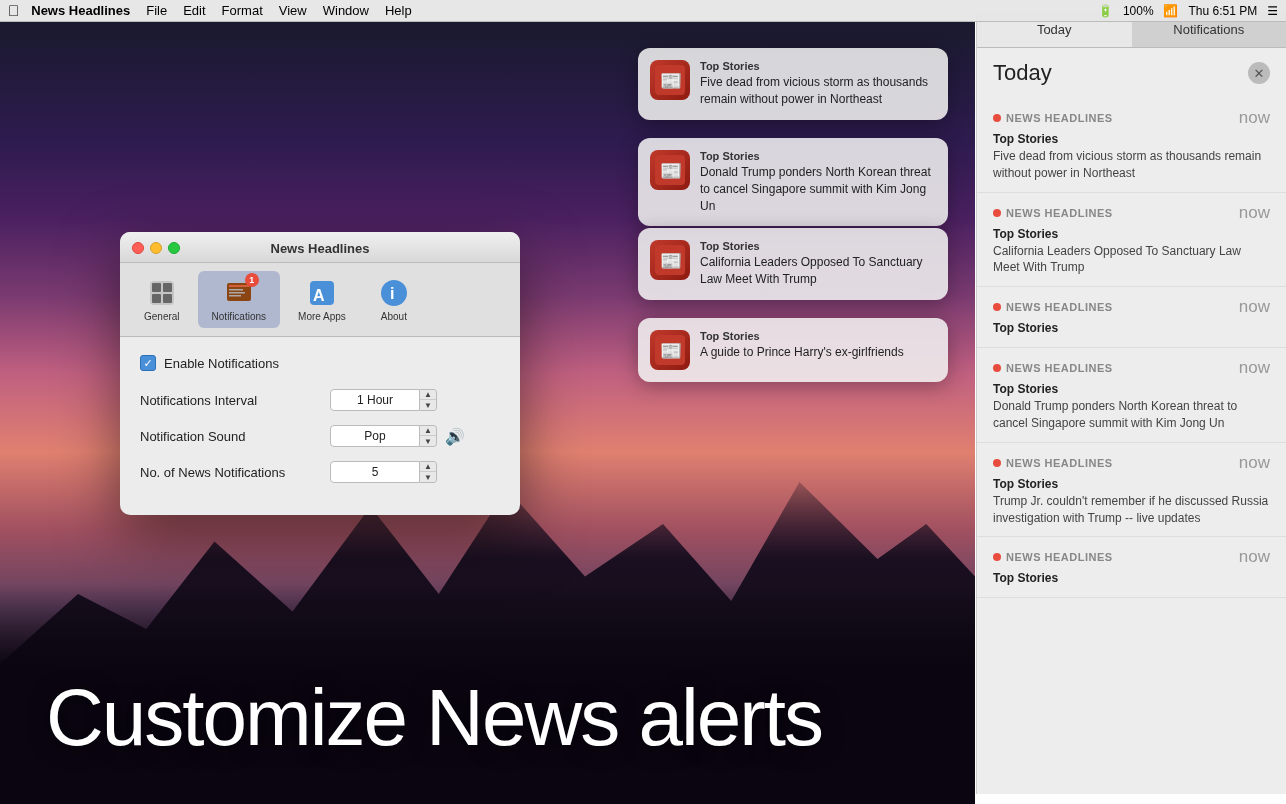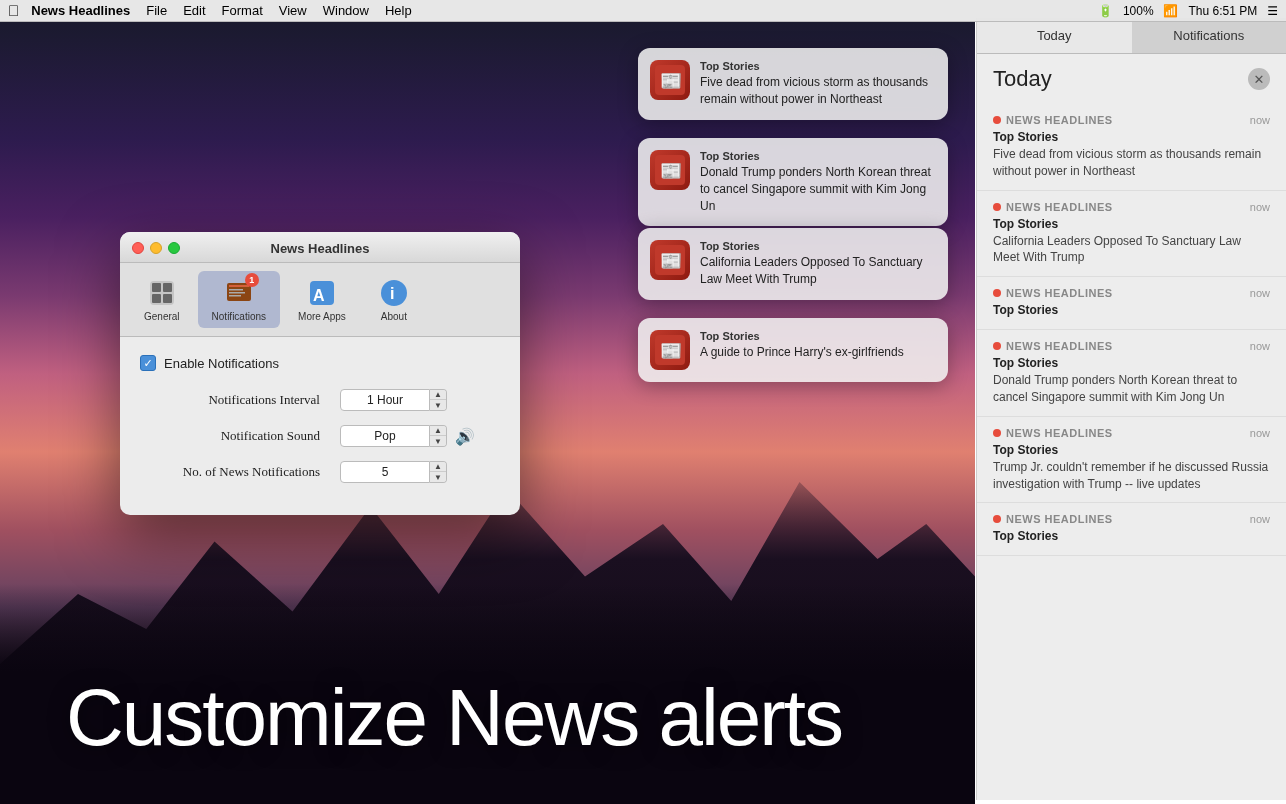--- a/index.html
+++ b/index.html
@@ -87,21 +87,21 @@
       bottom: 0; left: 0;
       width: 975px;
       height: 220px;
       background: linear-gradient(180deg, transparent, #0a0510 40%);
     }
 
     
     #customize-text {
       position: absolute;
       bottom: 40px;
-      left: 66px;
+      left: 46px;
       color: white;
       font-size: 80px;
       font-weight: 300;
       letter-spacing: -2px;
       text-shadow: 0 2px 20px rgba(0,0,0,0.5);
       white-space: nowrap;
     }
 
     
     .news-card {
@@ -266,23 +266,22 @@
     }
     .pref-label {
       font-size: 13px;
       color: #222;
       margin-left: 8px;
     }
     .pref-row-label {
       font-size: 13px;
       color: #222;
       width: 180px;
-      text-align: right;
-      margin-right: 20px;
-      font-family: Liberation Serif, serif;
+      text-align: left;
+      margin-right: 10px;
     }
     .pref-stepper {
       display: flex;
       align-items: center;
     }
     .pref-input {
       width: 90px;
       height: 22px;
       border: 1px solid #bbb;
       border-radius: 4px 0 0 4px;
@@ -318,21 +317,21 @@
     .sound-icon {
       margin-left: 8px;
       font-size: 16px;
       color: #666;
       cursor: pointer;
     }
 
     
     #notif-panel {
       position: absolute;
-      top: 18px; right: 0;
+      top: 12px; right: 0;
       width: 310px;
       height: 782px;
       background: rgba(235,235,235,0.92);
       border-left: 1px solid #ccc;
       display: flex;
       flex-direction: column;
     }
     #notif-panel-tabs {
       display: flex;
       background: #d0d0d0;
@@ -397,21 +396,21 @@
       text-transform: uppercase;
       letter-spacing: 0.5px;
     }
     .notif-app-dot {
       width: 8px; height: 8px;
       border-radius: 50%;
       background: #e74c3c;
       flex-shrink: 0;
     }
     .notif-time {
-      font-size: 11px;
+      font-size: 17px;
       color: #999;
     }
     .notif-category {
       font-size: 12px;
       font-weight: 600;
       color: #222;
       margin-bottom: 2px;
     }
     .notif-headline {
       font-size: 12px;

